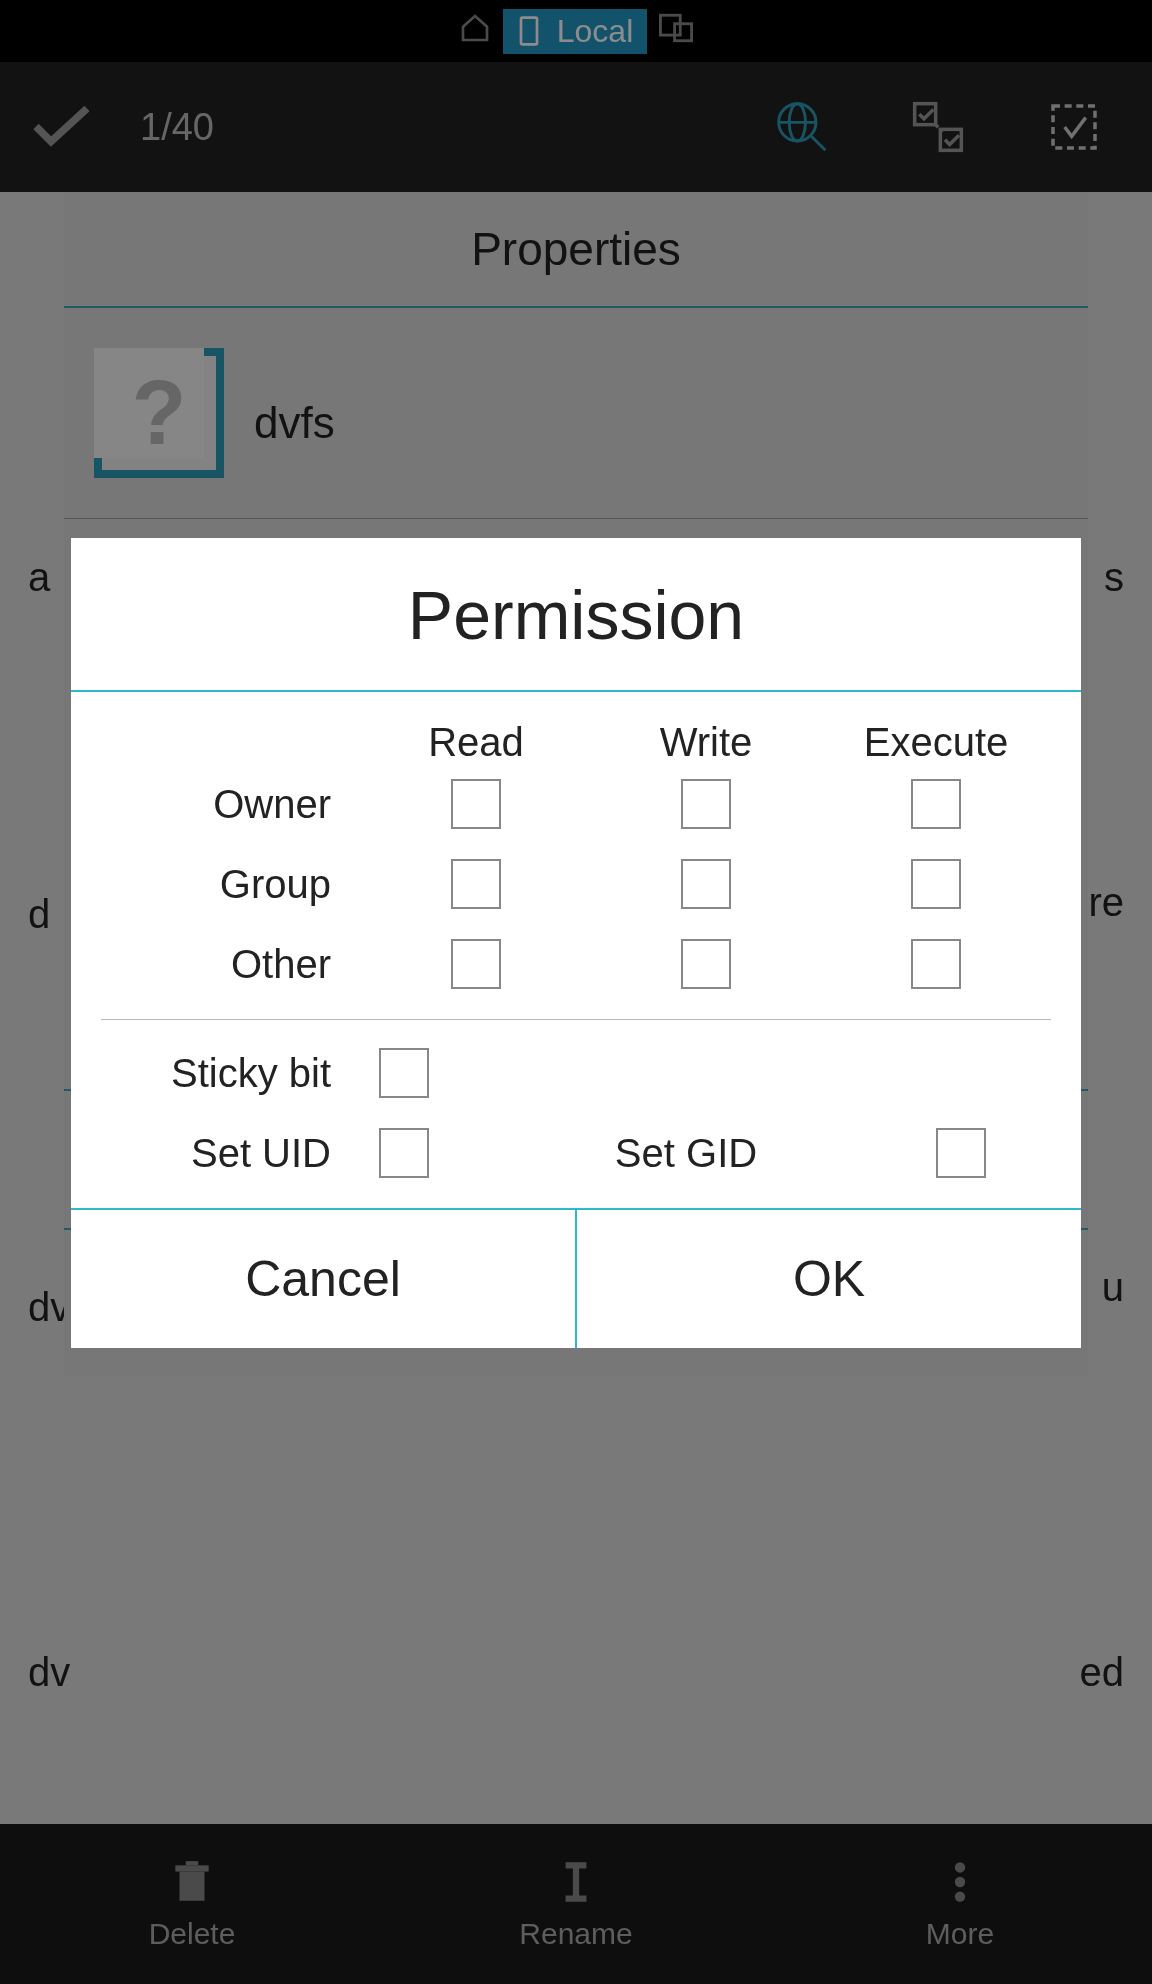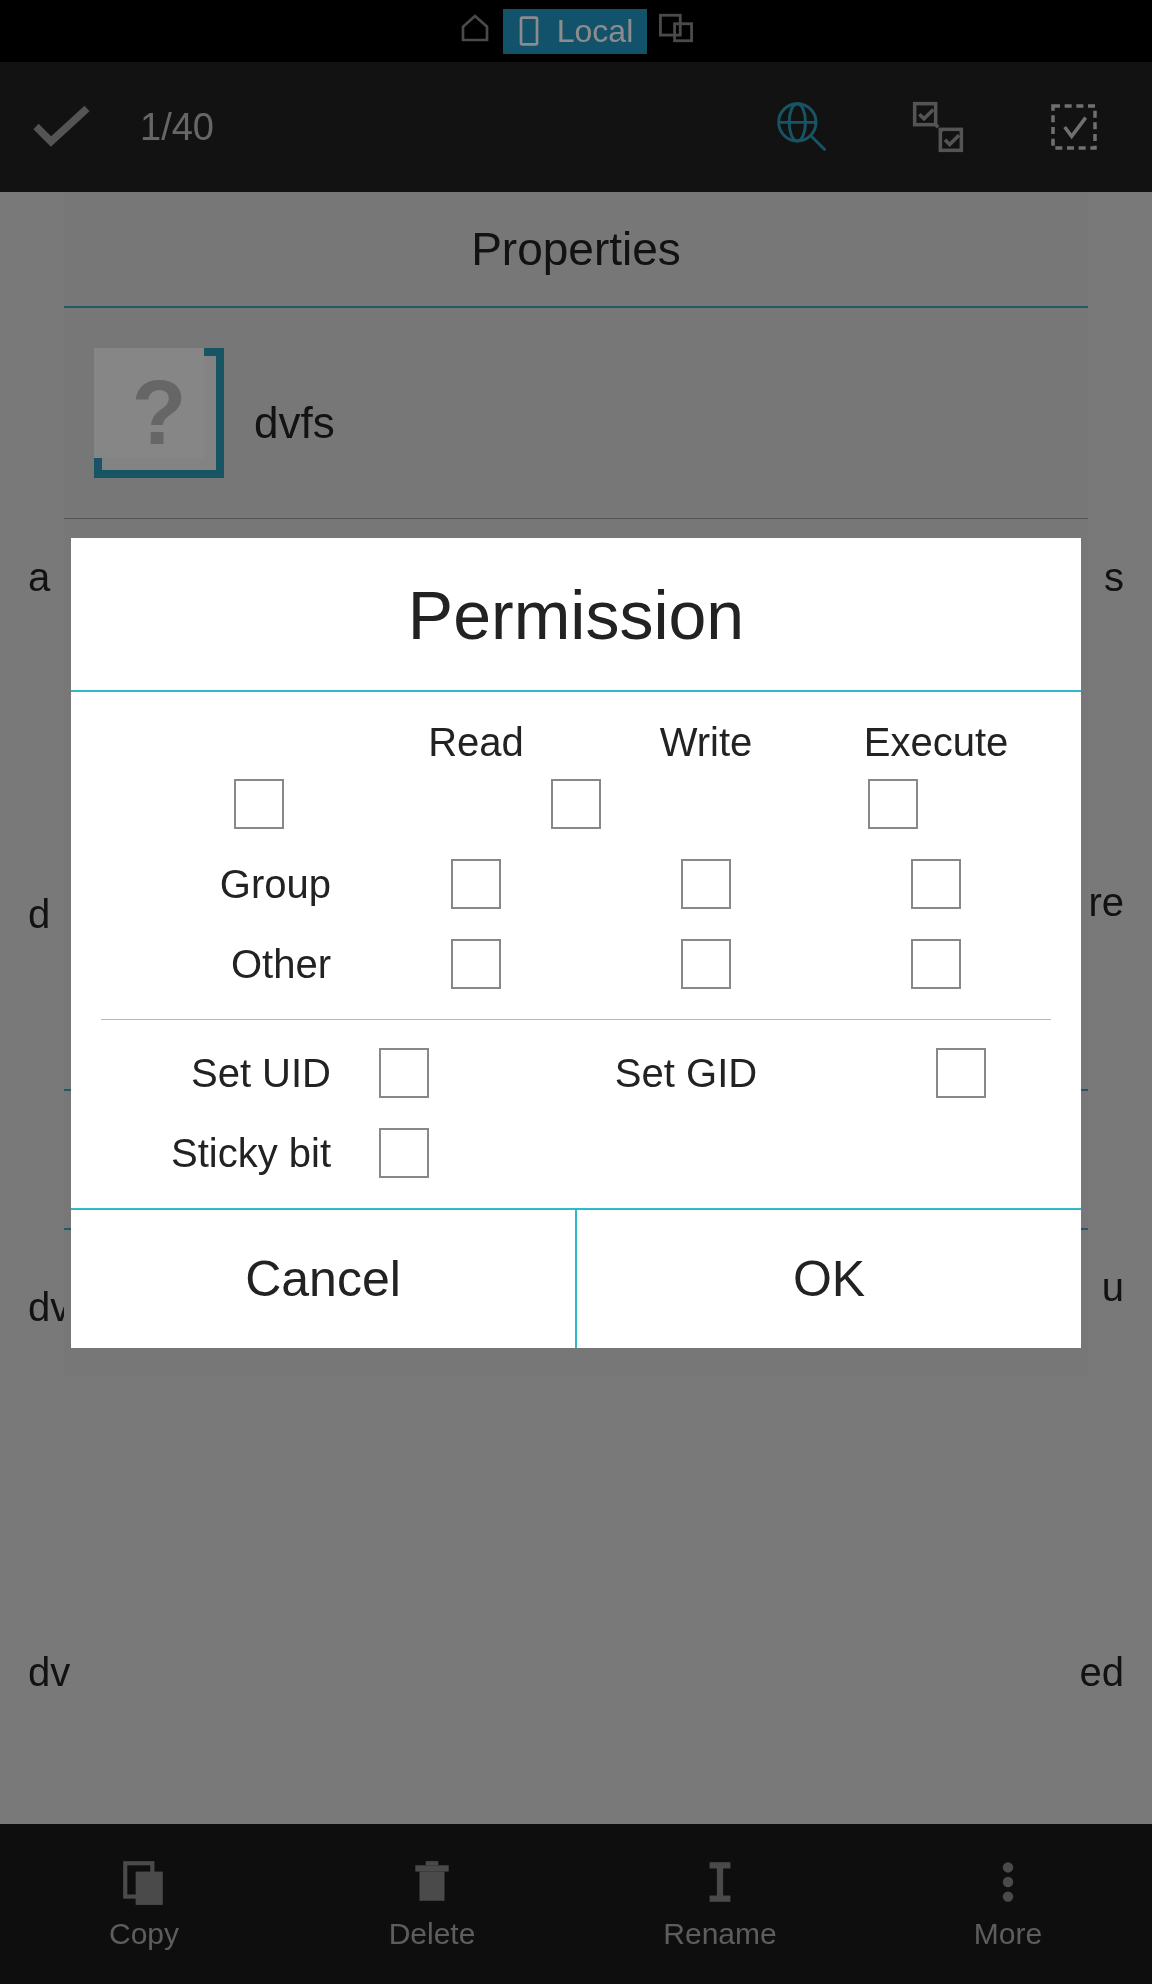--- a/index.html
+++ b/index.html
@@ -325,27 +325,20 @@
   <div class="checksum-row">
     <div class="checksum-label">File checksum</div>
     <button class="checksum-btn">Show checksum</button>
   </div>
   <div class="props-cancel">Cancel</div>
 </div>
 
 <div class="bottom-bar">
   <div class="bottom-item">
     <svg viewBox="0 0 24 24">
-        <rect x="3" y="3" width="13" height="16" fill="none" stroke="#888" stroke-width="2"></rect>
-        <rect x="8" y="7" width="13" height="16" fill="#888"></rect>
-      </svg>
-    <span class="bottom-item-label">Copy</span>
-  </div>
-  <div class="bottom-item">
-    <svg viewBox="0 0 24 24">
         <rect x="6" y="7" width="12" height="14" fill="#888"></rect>
         <rect x="4" y="4" width="16" height="3" fill="#888"></rect>
         <rect x="9" y="2" width="6" height="2" fill="#888"></rect>
       </svg>
     <span class="bottom-item-label">Delete</span>
   </div>
   <div class="bottom-item">
     <svg viewBox="0 0 24 24">
         <line x1="12" y1="4" x2="12" y2="20" stroke="#888" stroke-width="3"></line>
         <line x1="7" y1="4" x2="17" y2="4" stroke="#888" stroke-width="3"></line>
@@ -368,20 +361,21 @@
 <div class="perm-dialog">
   <div class="perm-title">Permission</div>
   <div class="perm-grid">
     <div class="perm-header-row">
       <div class="perm-row-label-col"></div>
       <div class="perm-col">Read</div>
       <div class="perm-col">Write</div>
       <div class="perm-col">Execute</div>
     </div>
     <div class="perm-row">
+      <div class="perm-row-label">Owner</div>
       <div class="perm-checkbox-cell">
           <div class="perm-checkbox"></div>
         </div>
       <div class="perm-checkbox-cell">
           <div class="perm-checkbox"></div>
         </div>
       <div class="perm-checkbox-cell">
           <div class="perm-checkbox"></div>
         </div>
     </div>
@@ -403,36 +397,36 @@
           <div class="perm-checkbox"></div>
         </div>
       <div class="perm-checkbox-cell">
           <div class="perm-checkbox"></div>
         </div>
       <div class="perm-checkbox-cell">
           <div class="perm-checkbox"></div>
         </div>
     </div>
     <div class="perm-divider"></div>
+    <div class="perm-special-row">
+      <div class="perm-special-label">Sticky bit</div>
+      <div class="perm-special-check">
+          <div class="perm-checkbox"></div>
+        </div>
+      <div class="perm-special-label2"></div>
+      <div class="perm-special-check2"></div>
+    </div>
     <div class="perm-special-row">
       <div class="perm-special-label">Set UID</div>
       <div class="perm-special-check">
           <div class="perm-checkbox"></div>
         </div>
       <div class="perm-special-label2">Set GID</div>
       <div class="perm-special-check2">
           <div class="perm-checkbox"></div>
         </div>
     </div>
-    <div class="perm-special-row">
-      <div class="perm-special-label">Sticky bit</div>
-      <div class="perm-special-check">
-          <div class="perm-checkbox"></div>
-        </div>
-      <div class="perm-special-label2"></div>
-      <div class="perm-special-check2"></div>
-    </div>
   </div>
   <div class="perm-buttons">
     <div class="perm-btn">Cancel</div>
     <div class="perm-btn">OK</div>
   </div>
 </div>
 
 </body></html>

